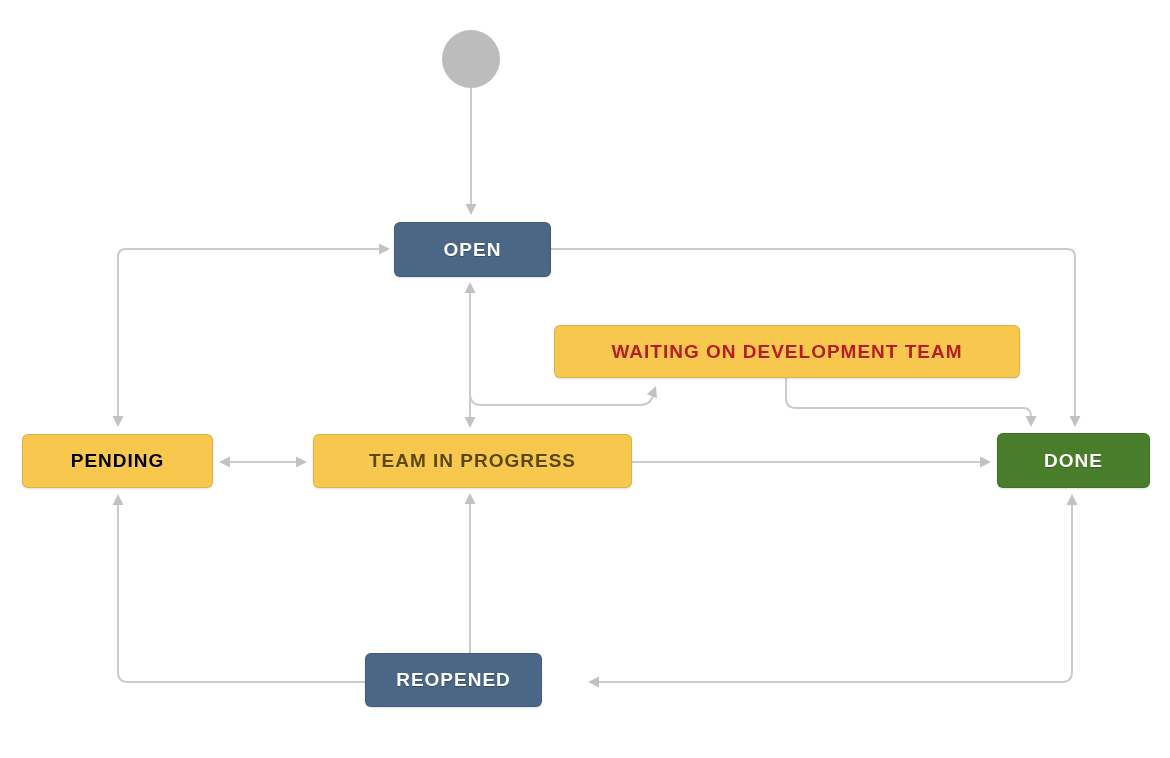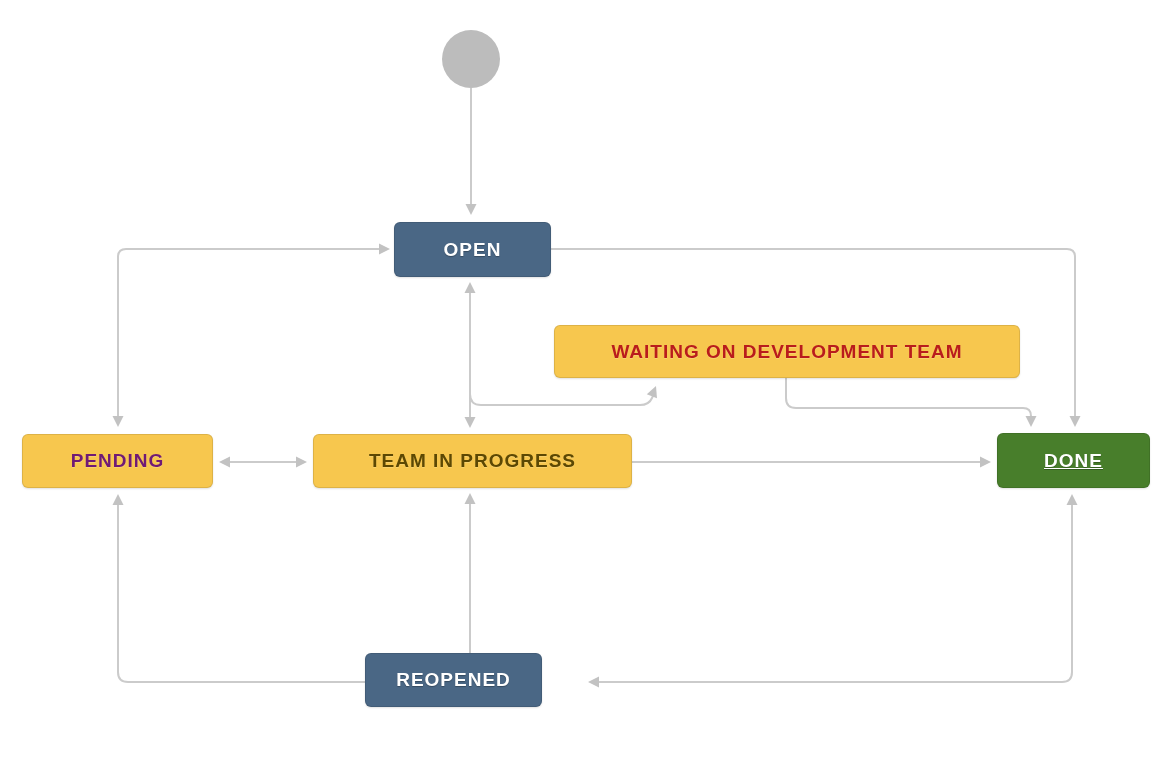--- a/index.html
+++ b/index.html
@@ -81,26 +81,26 @@
       <path d="M588,682 L599,676.5 L599,687.5 Z" fill="#c2c2c2"></path>
     </svg>
   <div class="start-circle" style="left: 442px; top: 30px; width: 58px; height: 58px; background: rgb(188, 188, 188);"></div>
   <div>
       <div class="status-node light-text" style="left: 394px; top: 222px; width: 157px; height: 55px; background: rgb(74, 103, 133); color: rgb(255, 255, 255);">
         <span>OPEN</span>
       </div>
       <div class="status-node dark-text" style="left: 554px; top: 325px; width: 466px; height: 53px; background: rgb(247, 199, 78); color: #b91c1c;">
         <span>WAITING ON DEVELOPMENT TEAM</span>
       </div>
-      <div class="status-node dark-text" style="left: 22px; top: 434px; width: 191px; height: 54px; background: rgb(247, 199, 78); color: #701a75;">
+      <div class="status-node dark-text" style="left: 22px; top: 434px; width: 191px; height: 54px; background: rgb(247, 199, 78); color: #000000;">
         <span>PENDING</span>
       </div>
       <div class="status-node dark-text" style="left: 313px; top: 434px; width: 319px; height: 54px; background: rgb(247, 199, 78); color: rgb(92, 72, 3);">
         <span>TEAM IN PROGRESS</span>
       </div>
-      <div class="status-node light-text" style="left: 997px; top: 433px; width: 153px; height: 55px; background: rgb(72, 126, 43); color: rgb(255, 255, 255); text-decoration: underline;">
+      <div class="status-node light-text" style="left: 997px; top: 433px; width: 153px; height: 55px; background: rgb(72, 126, 43); color: rgb(255, 255, 255);">
         <span>DONE</span>
       </div>
       <div class="status-node light-text" style="left: 365px; top: 653px; width: 177px; height: 54px; background: rgb(74, 103, 133); color: rgb(255, 255, 255);">
         <span>REOPENED</span>
       </div>
     </div>
 </div>
 
 </body></html>

